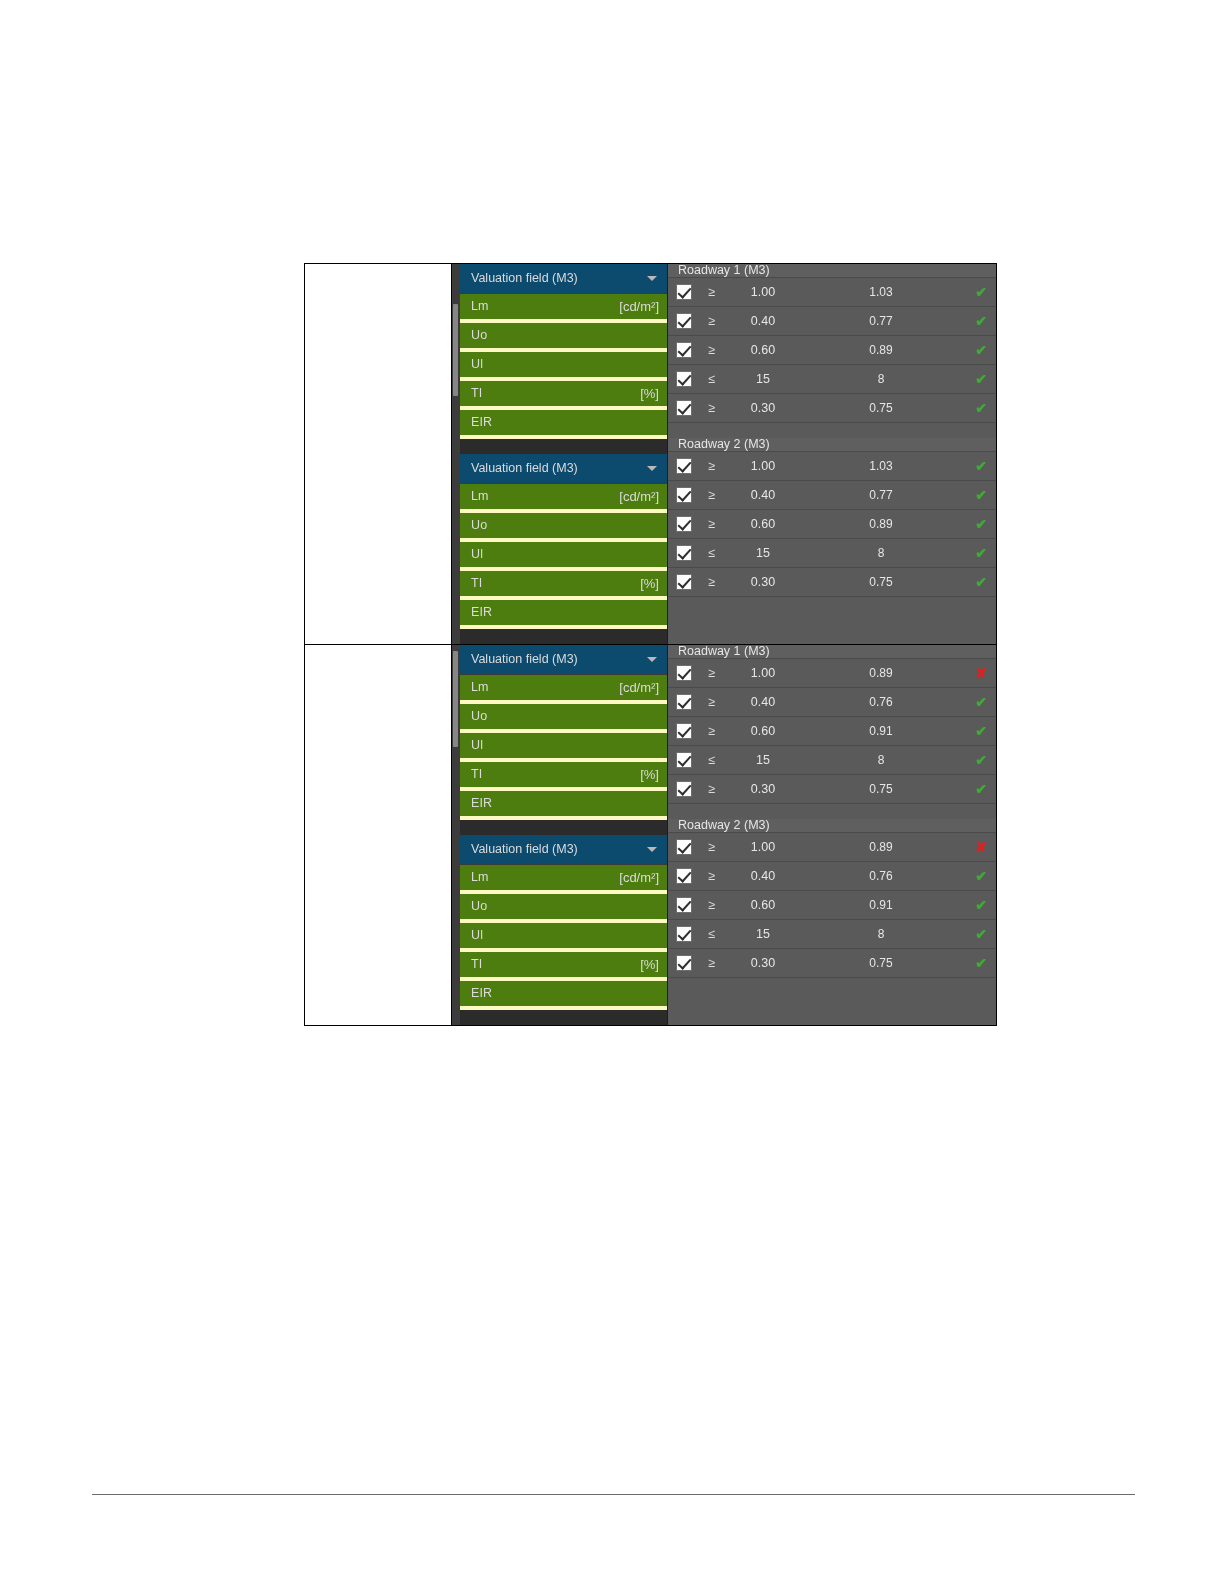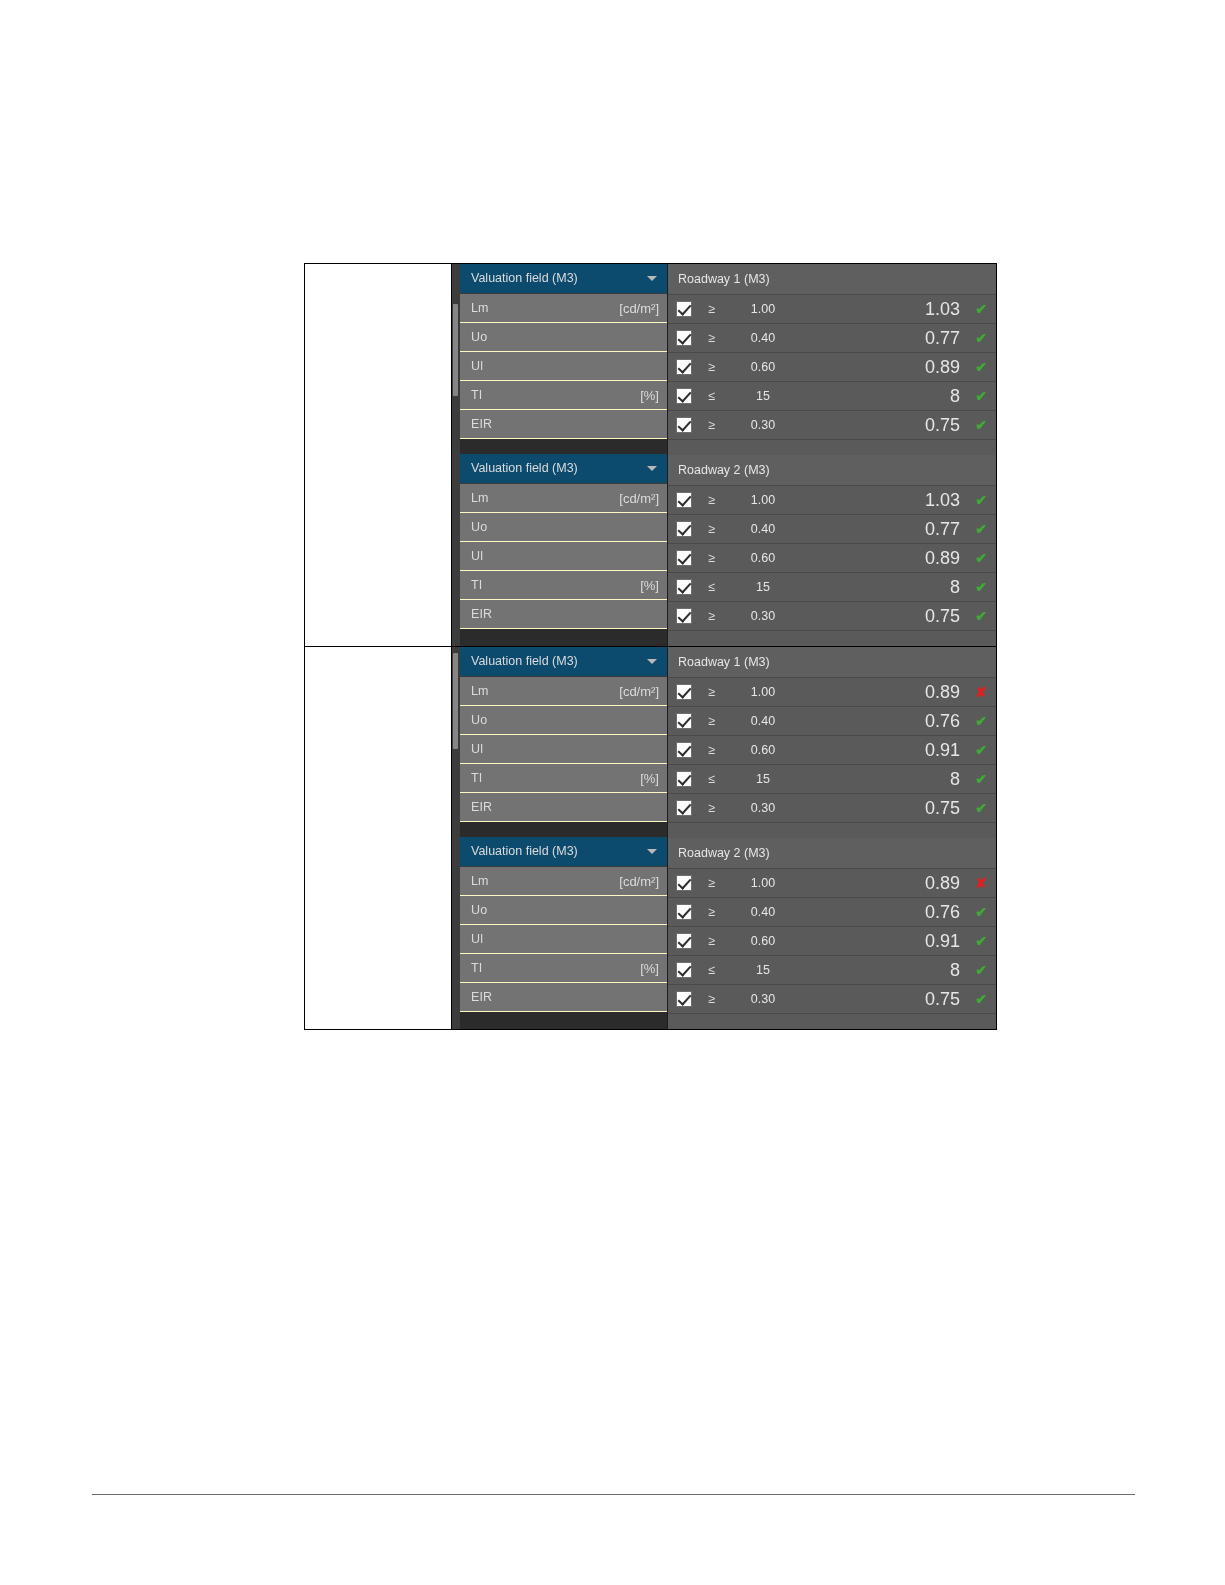--- a/index.html
+++ b/index.html
@@ -71,22 +71,22 @@
   }
 
   
   .lrow {
     height: 29px;
     box-sizing: border-box;
     display: flex;
     align-items: center;
     justify-content: space-between;
     padding: 0 8px 0 11px;
-    border-bottom: 1px solid #fef9c3;
-    background: #737373;
+    border-bottom: 4px solid #fef9c3;
+    background: #4d7c0f;
   }
   .lrow.head {
     height: 30px;
     background: #0c4a6e;
     border-bottom: 1px solid #3a3a3a;
   }
   .lrow.spacer {
     height: 15px;
     border-bottom: none;
     background: #2b2b2b;
@@ -106,21 +106,21 @@
   .rrow {
     height: 29px;
     box-sizing: border-box;
     display: flex;
     align-items: center;
     border-bottom: 1px solid #4a4a4a;
     background: #5a5a5a;
     padding: 0 0 0 8px;
   }
   .rrow.head {
-    height: 31px;
+    height: 14px;
     background: #5f5f5f;
     border-bottom: 1px solid #4a4a4a;
     padding-left: 10px;
   }
   .rrow.head .title { color: #e6e6e6; font-size: 12.5px; }
   .rrow.spacer {
     height: 15px;
     border-bottom: none;
     background: #5a5a5a;
   }
@@ -151,23 +151,23 @@
     font-size: 12.5px;
   }
   .target {
     flex: 0 0 78px;
     text-align: center;
     color: #e6e6e6;
     font-size: 12.5px;
   }
   .actual {
     flex: 1 1 auto;
-    text-align: right;
+    text-align: center;
     color: #e6e6e6;
-    font-size: 18px;
+    font-size: 12px;
     padding-right: 6px;
   }
   .verdict {
     flex: 0 0 30px;
     text-align: center;
     font-size: 14px;
     font-weight: bold;
     line-height: 1;
   }
   .verdict.pass { color: #3faa35; }

